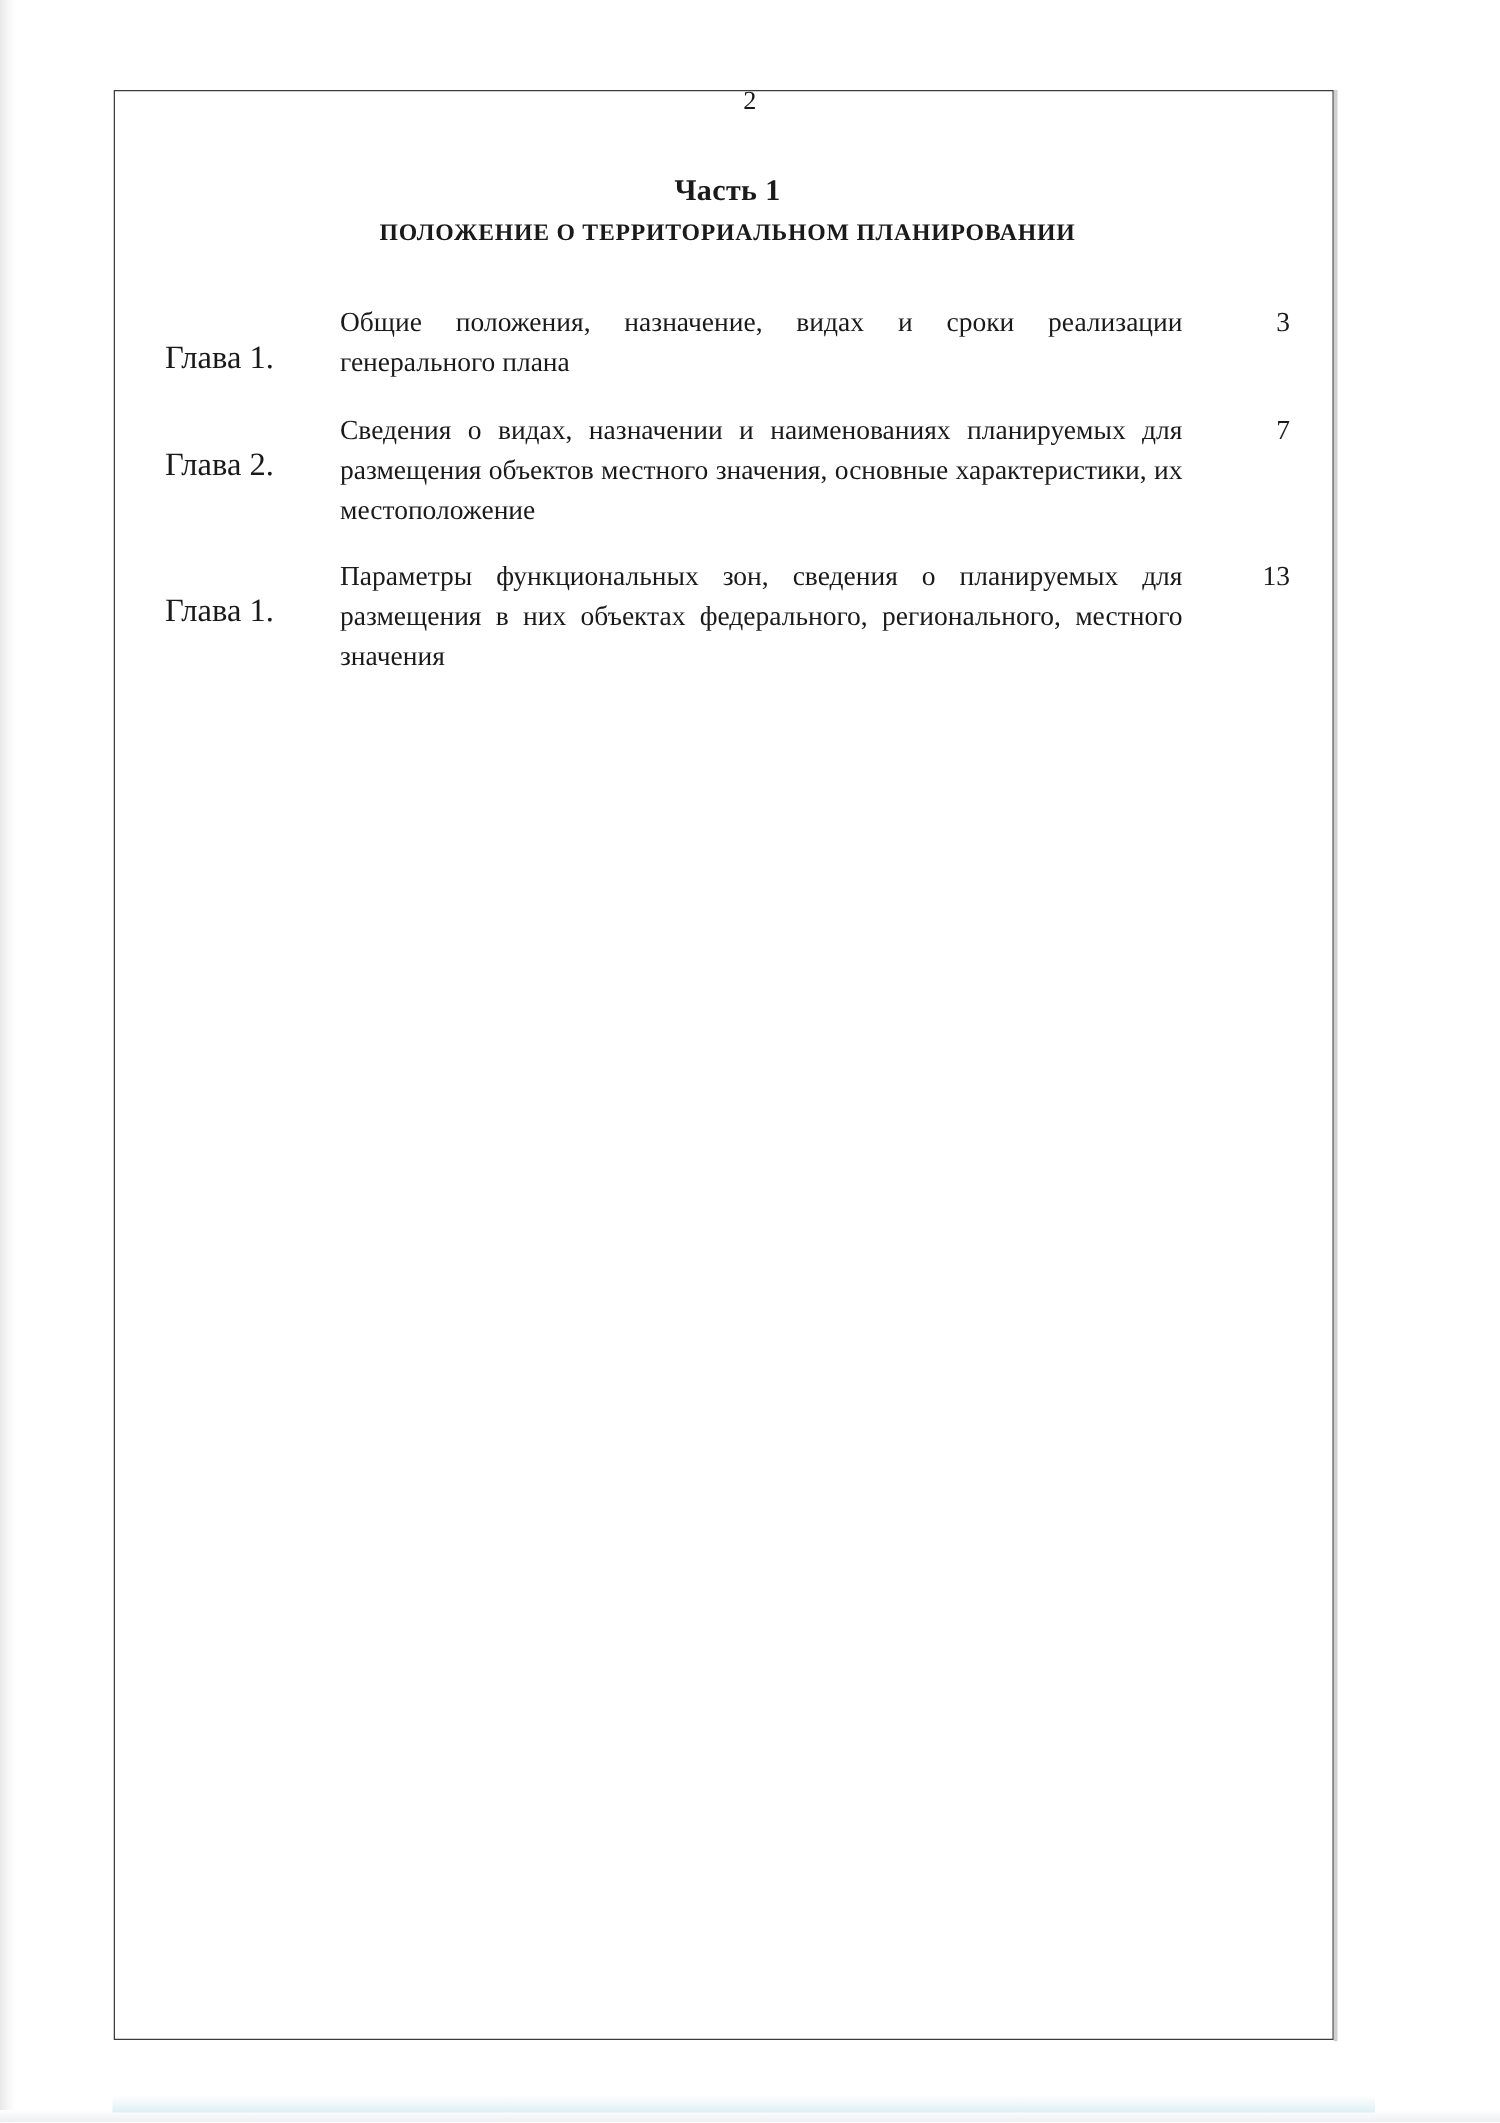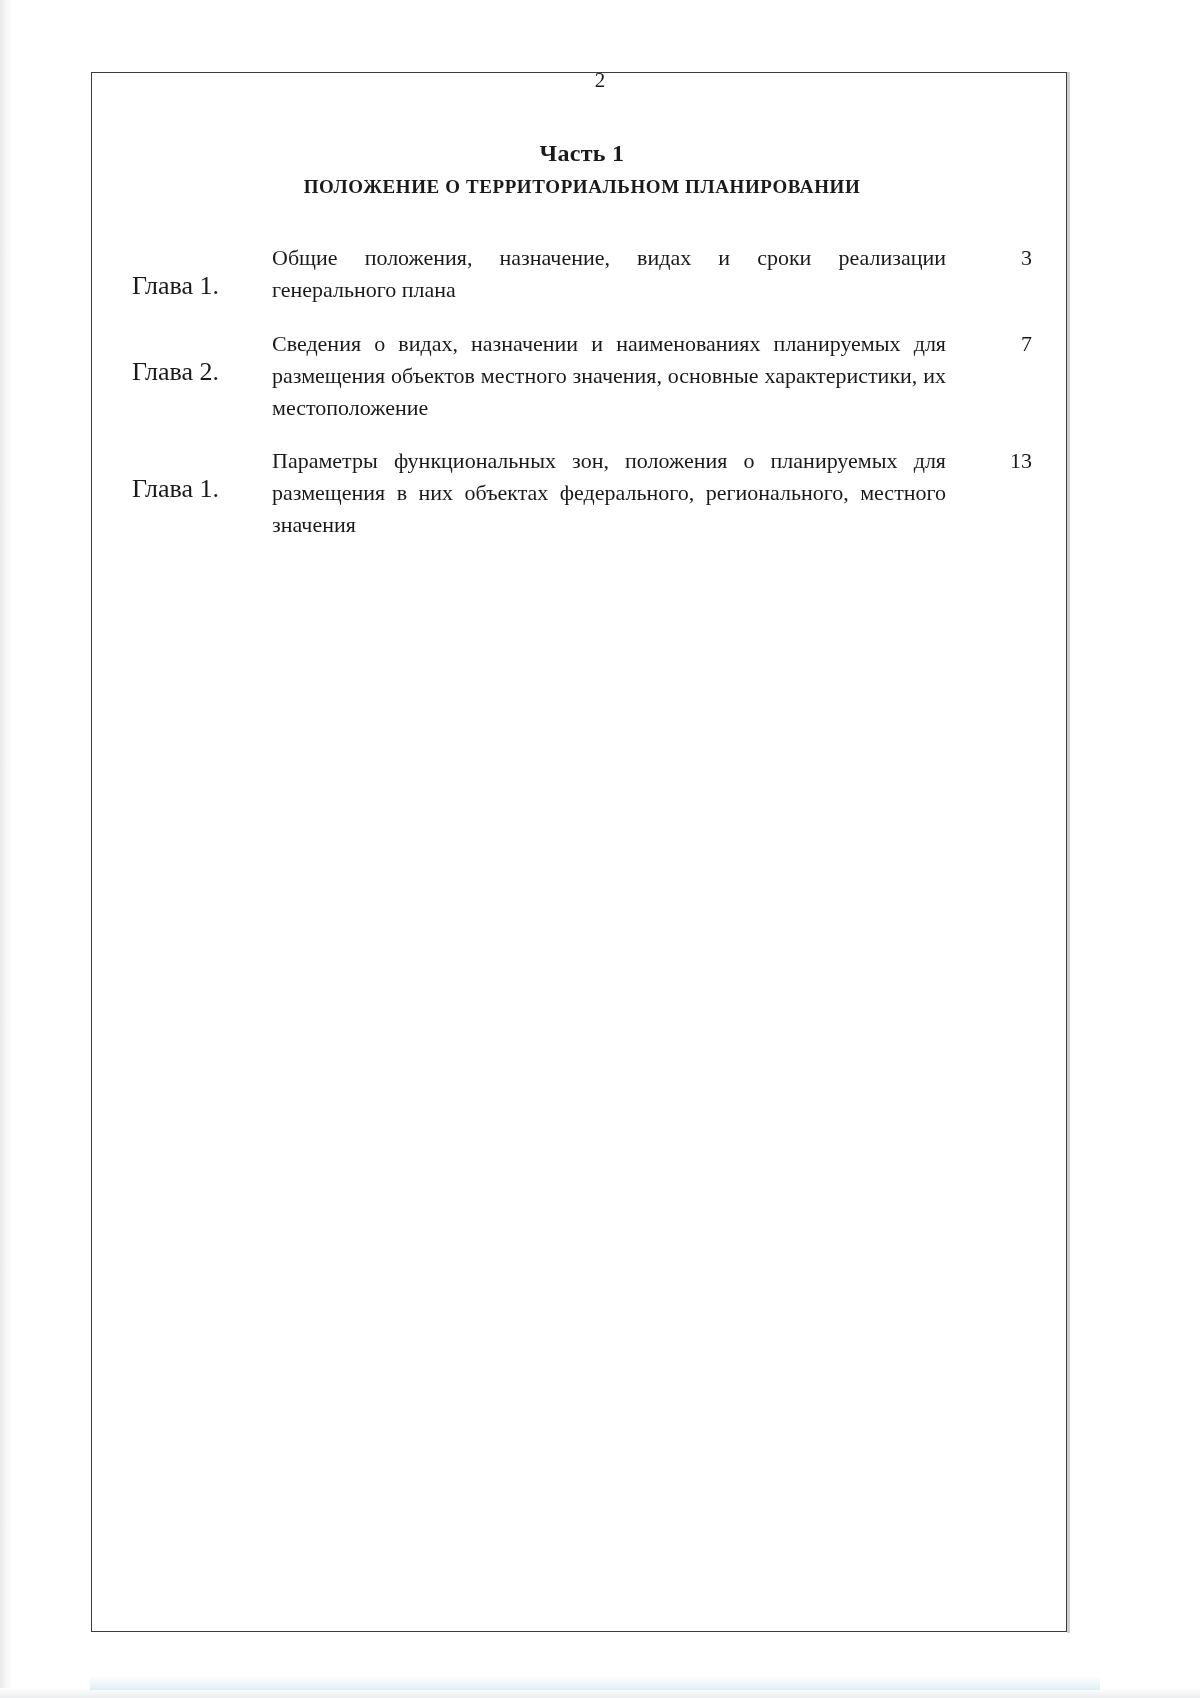--- a/index.html
+++ b/index.html
@@ -161,19 +161,19 @@
       </div>
 
       <div class="toc-row">
         <div class="toc-chapter">Глава 2.</div>
         <div class="toc-title">Сведения о видах, назначении и наименованиях планируемых для размещения объектов местного значения, основные характеристики, их местоположение</div>
         <div class="toc-page">7</div>
       </div>
 
       <div class="toc-row">
         <div class="toc-chapter">Глава 1.</div>
-        <div class="toc-title">Параметры функциональных зон, положения о планируемых для размещения в них объектах федерального, регионального, местного значения</div>
+        <div class="toc-title">Параметры функциональных зон, сведения о планируемых для размещения в них объектах федерального, регионального, местного значения</div>
         <div class="toc-page">13</div>
       </div>
 
     </div>
   </div>
 </div>
 
 </body></html>

